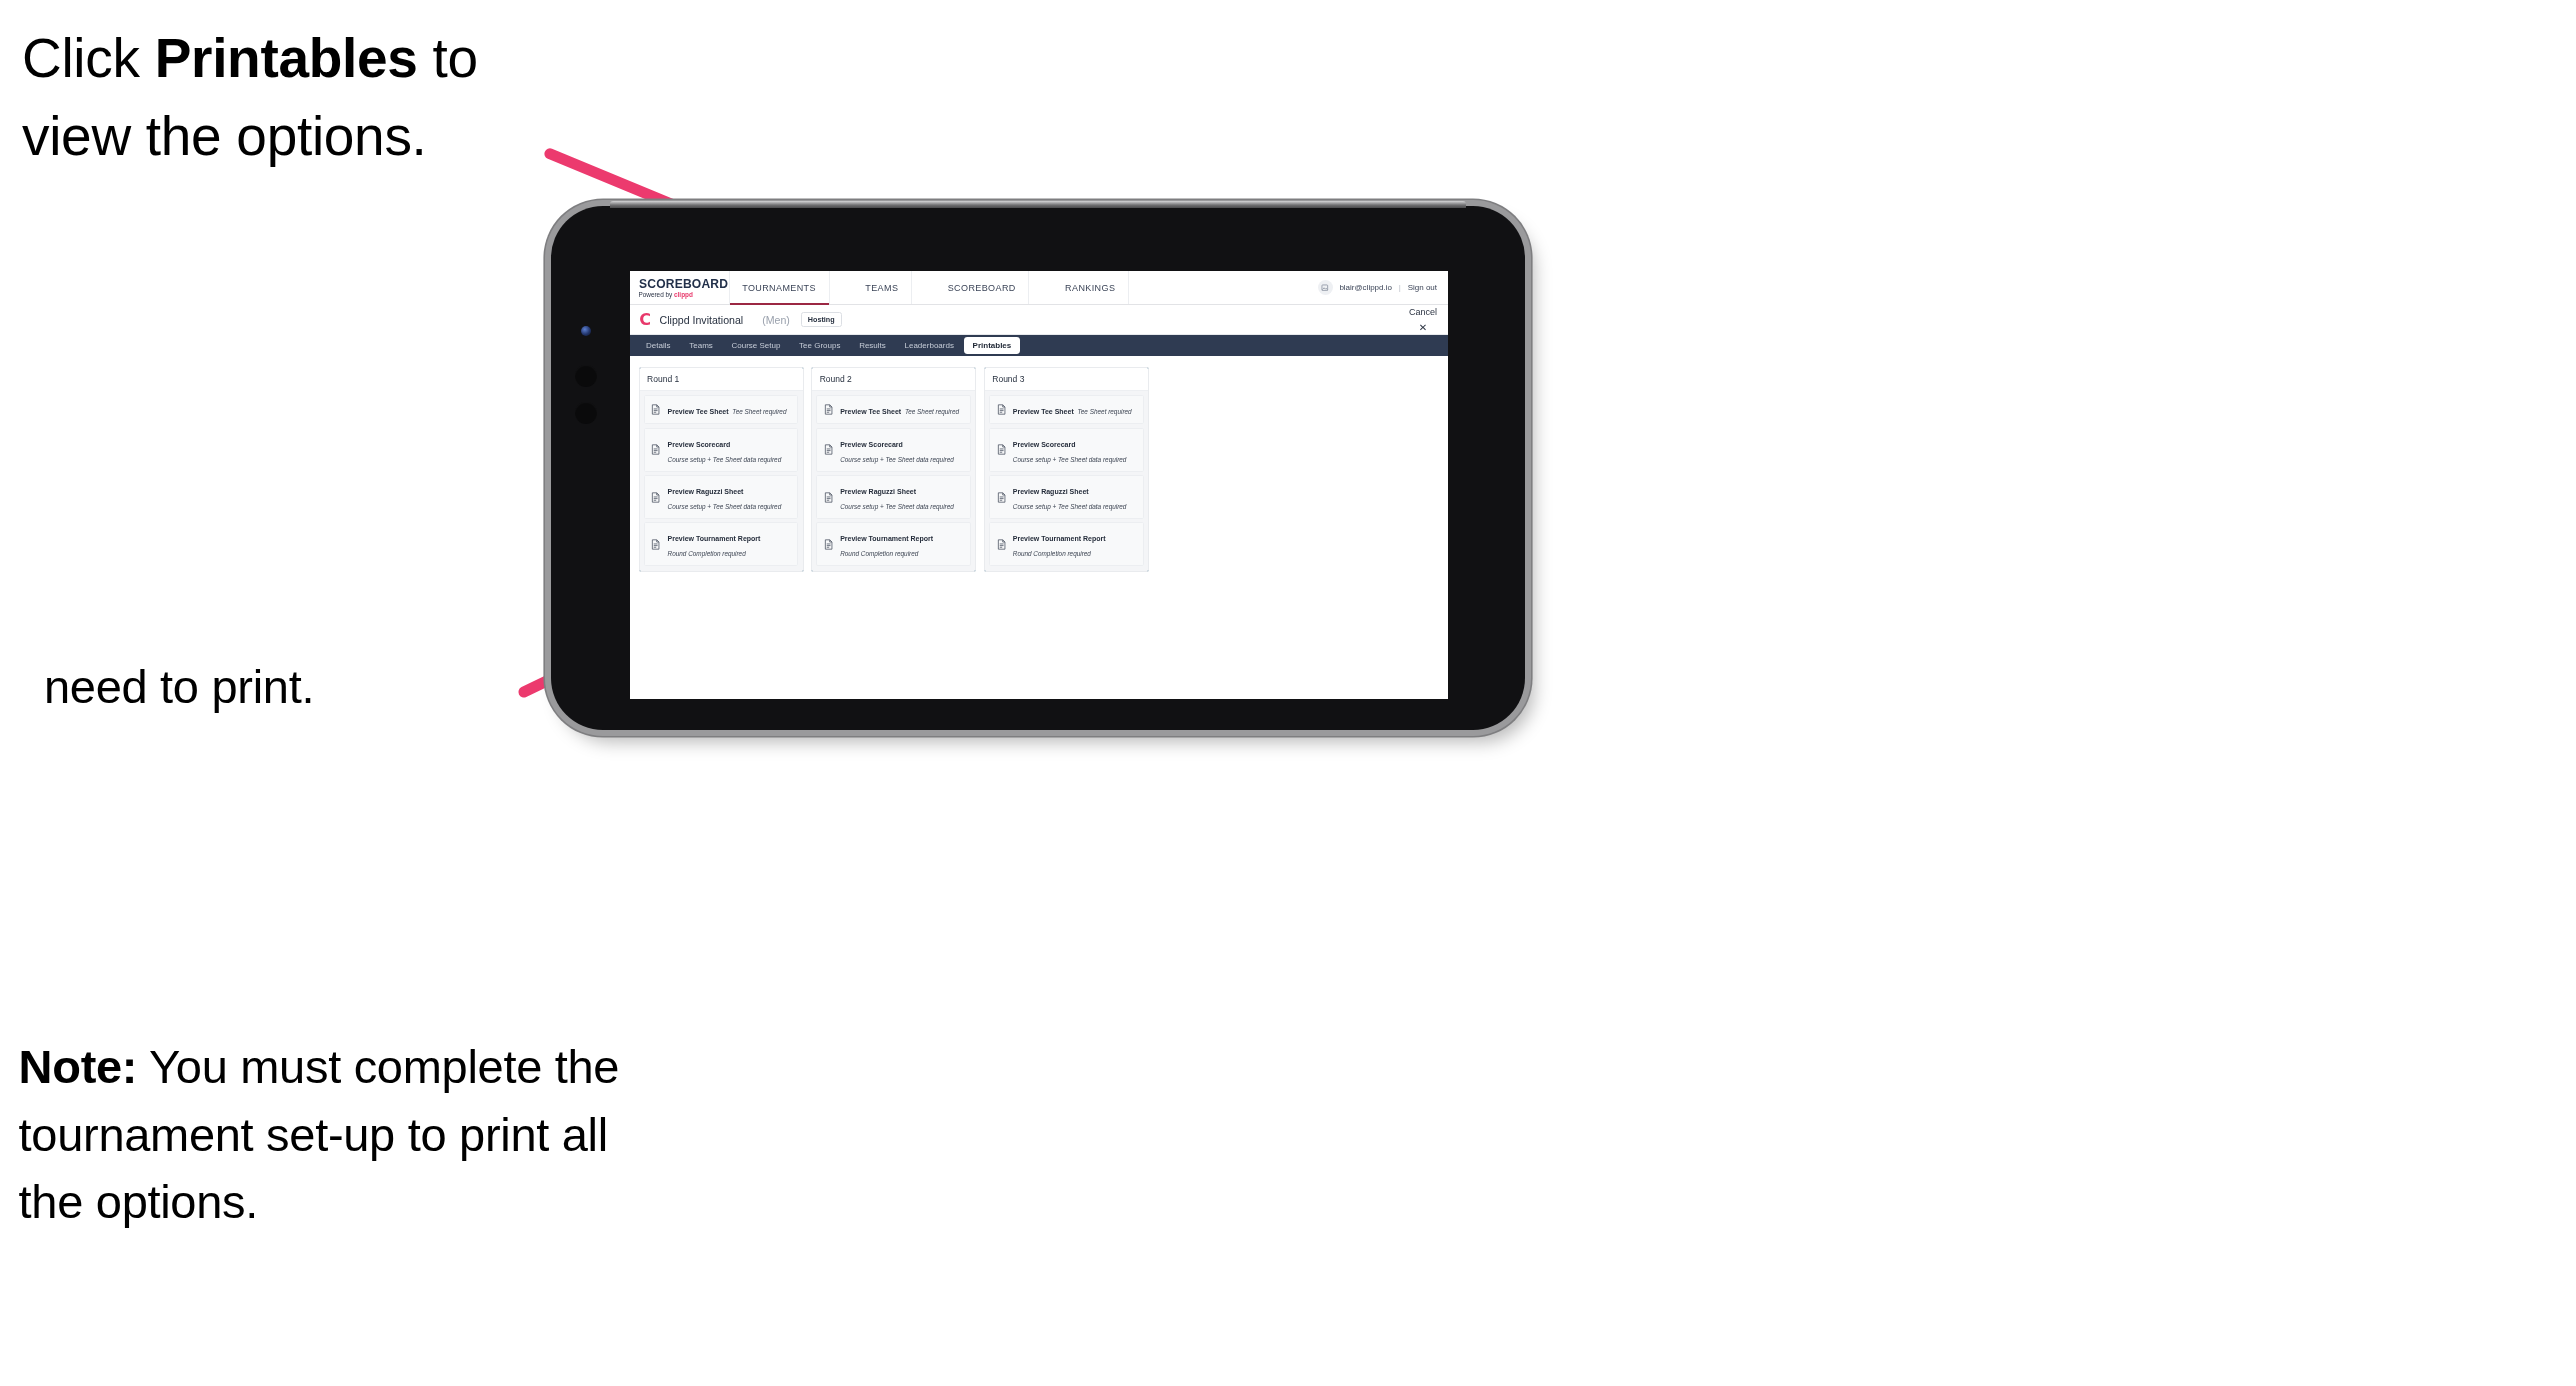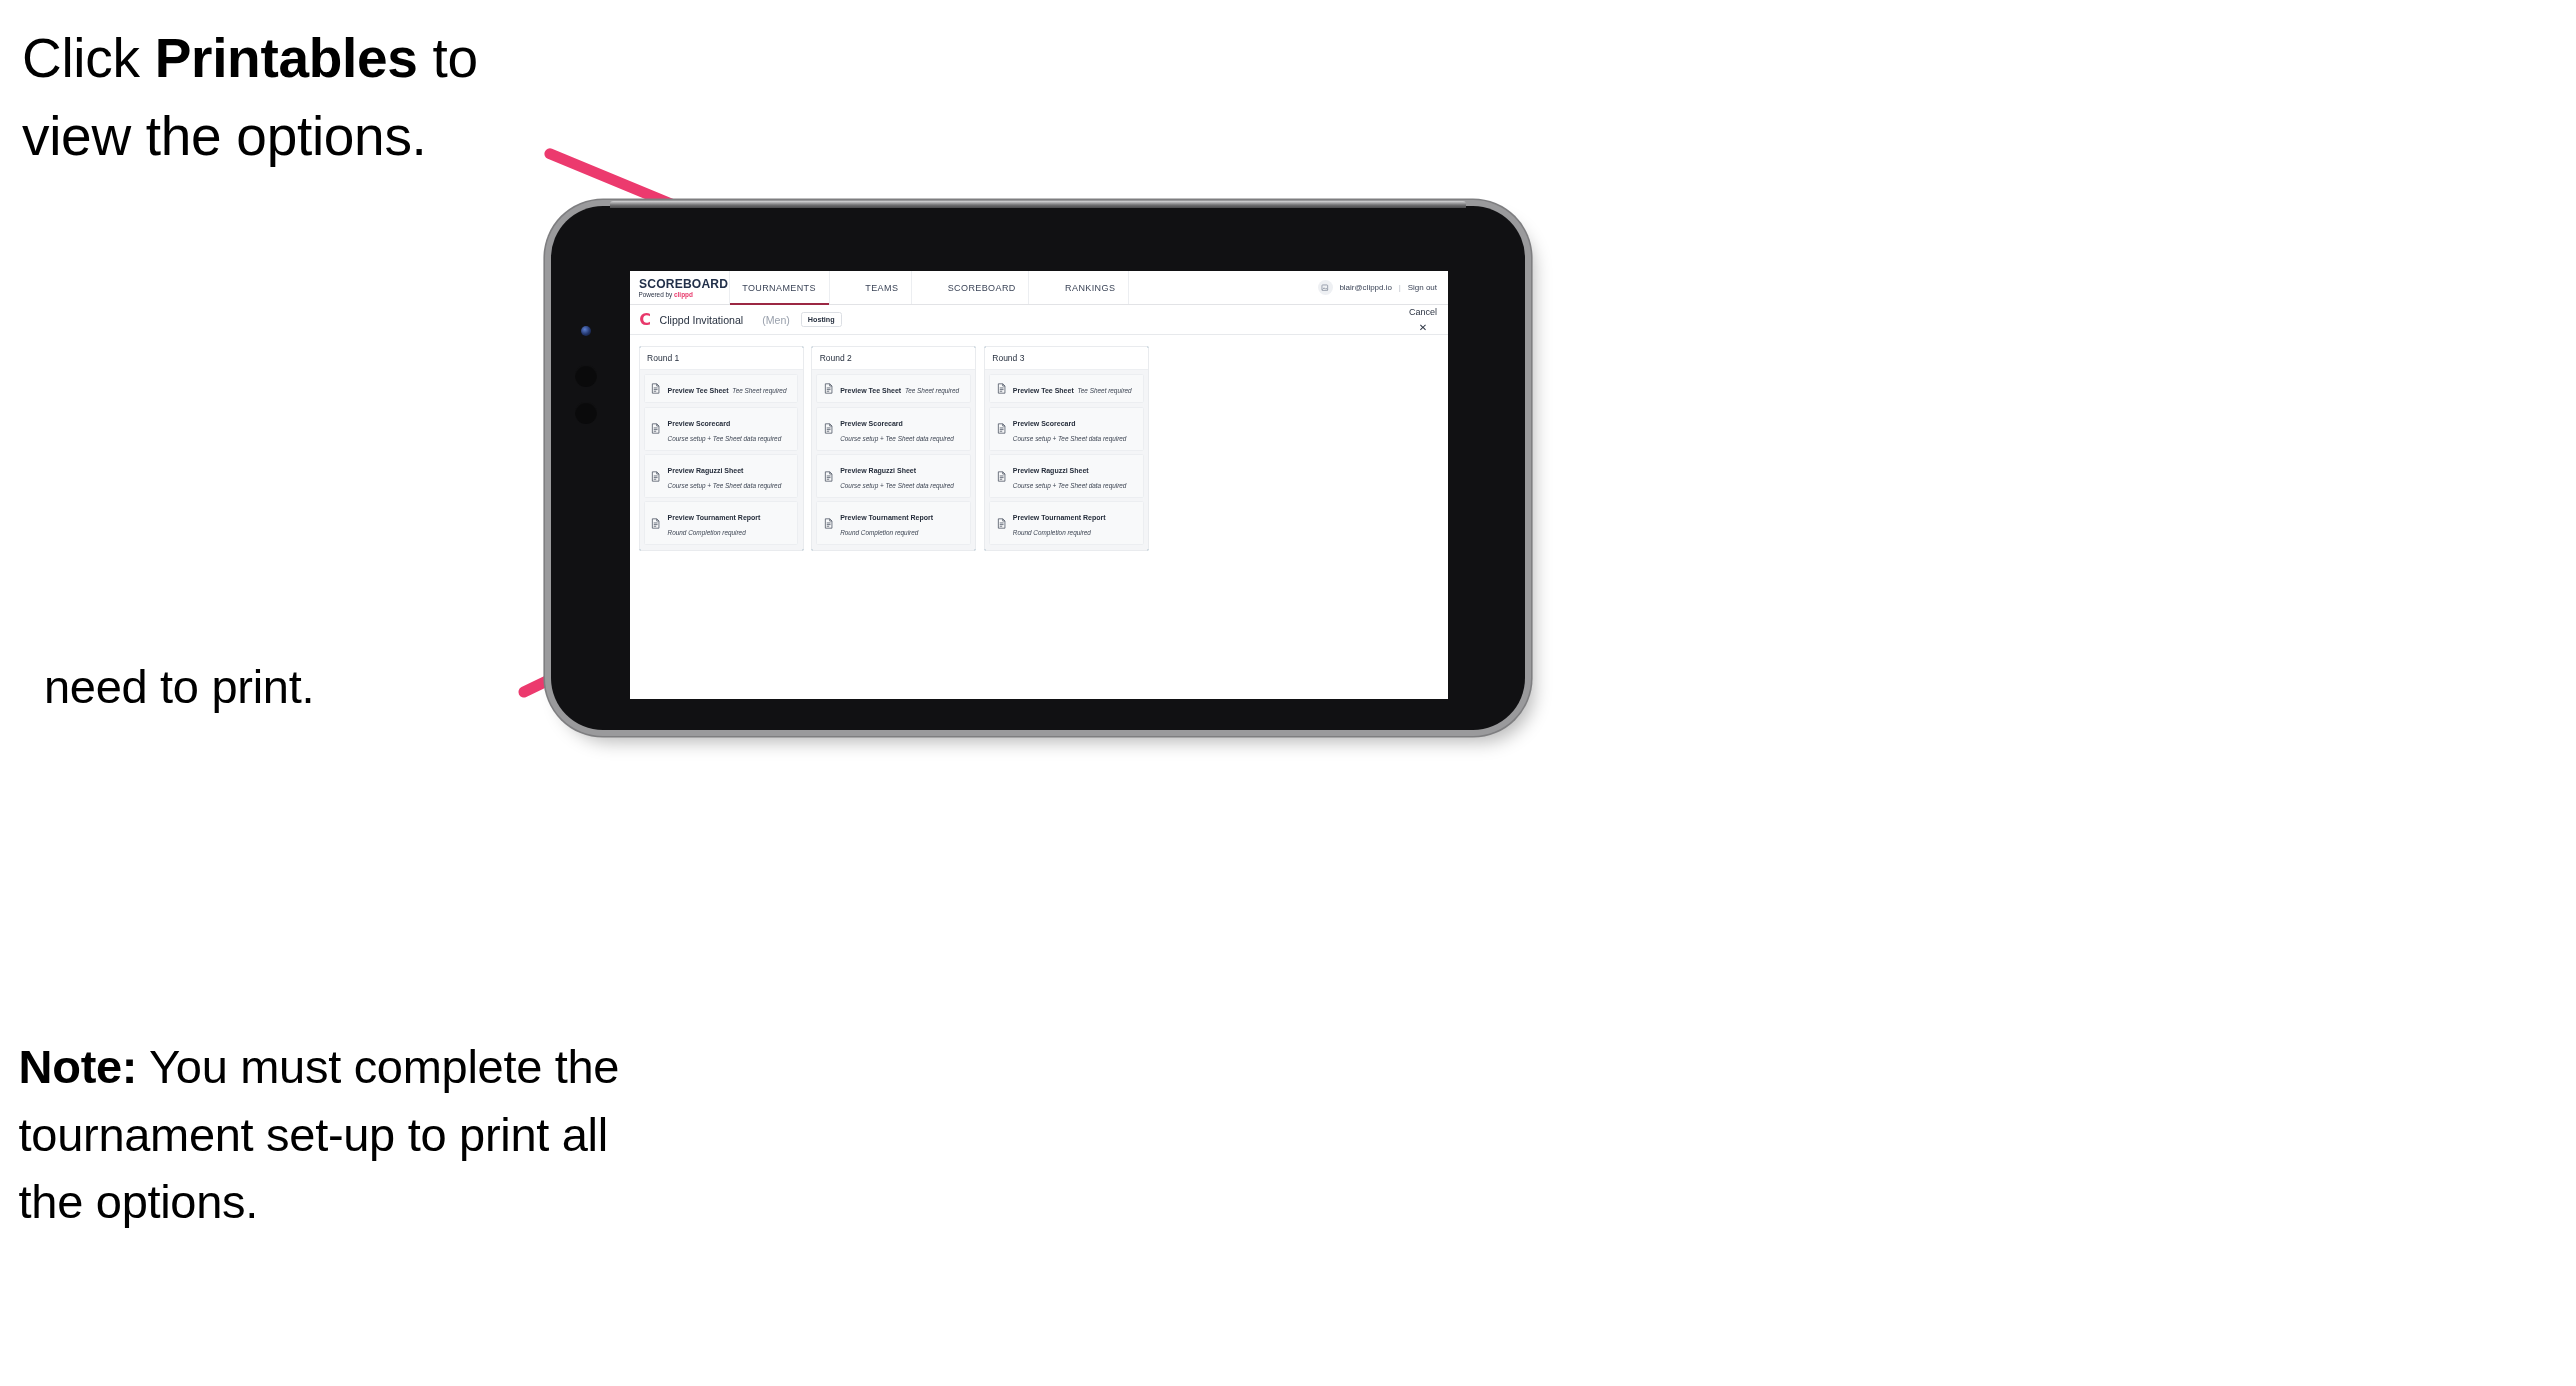--- a/index.html
+++ b/index.html
@@ -406,20 +406,29 @@
       <div class="c-logo">C</div>
       <div class="tourn-name">Clippd Invitational</div>
       <div class="tourn-gender">(Men)</div>
       <div class="hosting-badge">Hosting</div>
       <div class="cancel-btn">
         <span>Cancel</span>
         <span class="cancel-x">✕</span>
       </div>
     </div>
 
+    <div class="tabstrip">
+      <div class="tab"><span>Details</span></div>
+      <div class="tab"><span>Teams</span></div>
+      <div class="tab"><span>Course Setup</span></div>
+      <div class="tab"><span>Tee Groups</span></div>
+      <div class="tab"><span>Results</span></div>
+      <div class="tab"><span>Leaderboards</span></div>
+      <div class="tab active"><span>Printables</span></div>
+    </div>
 
     <div class="content">
 
       <div class="round-col">
         <div class="round-head">Round 1</div>
         <div class="round-body">
           <div class="print-item">
             <span class="doc-icon">
                 <svg viewBox="0 0 16 20" fill="none" stroke="currentColor" stroke-width="1.4">
                   <path d="M2 1.5h8l4 4v13H2z"></path>

